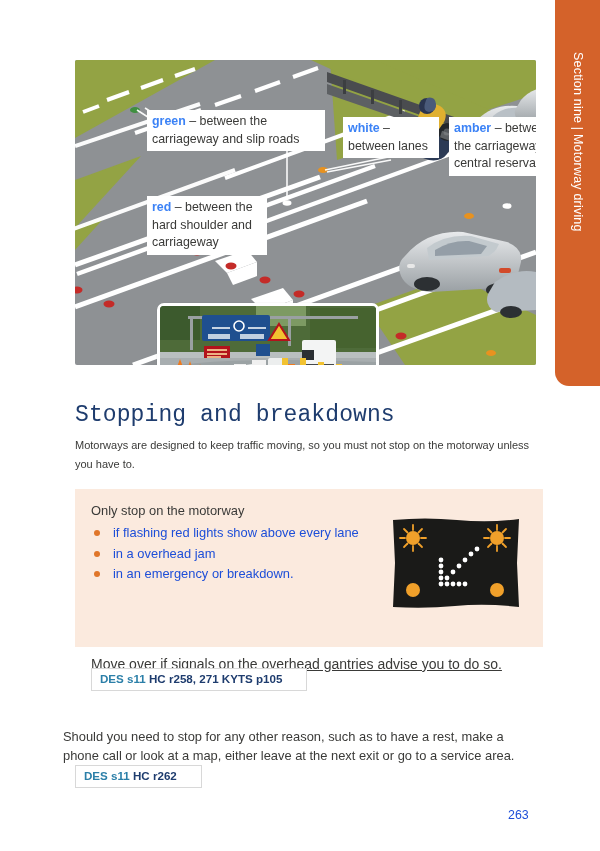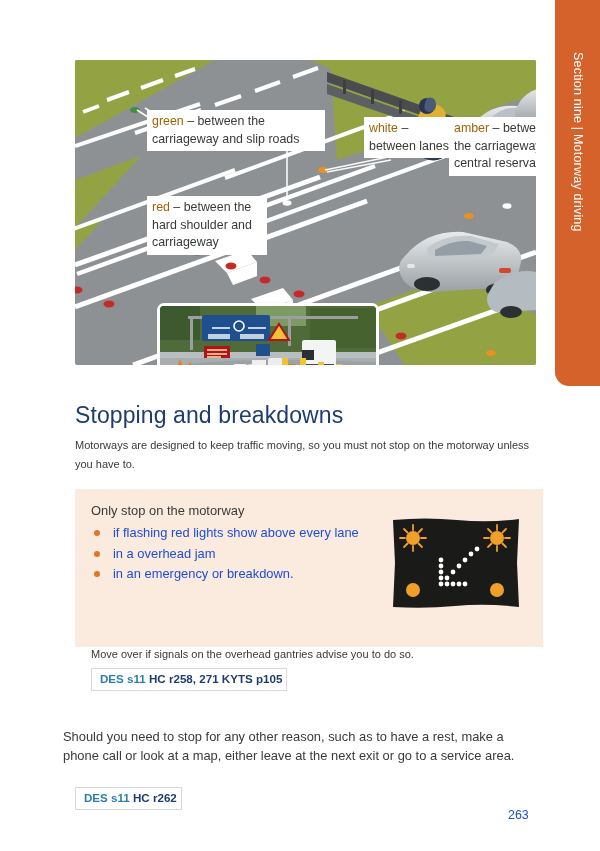--- a/index.html
+++ b/index.html
@@ -40,40 +40,41 @@
   
   .callout {
     position: absolute;
     background: #ffffff;
     color: #3a3a38;
     font-size: 12.4px;
     line-height: 17.5px;
     padding: 3px 6px 3px 5px;
     z-index: 6;
   }
-  .callout b { color: #a16207; font-weight: normal; }
+  .callout b { color: #3b82f6; font-weight: bold; }
   .c-green { left: 72px; top: 50px; width: 178px; }
-  .c-white { left: 268px; top: 57px; width: 96px; margin-left: 21px; }
+  .c-white { left: 268px; top: 57px; width: 96px; }
   .c-amber { left: 374px; top: 57px; width: 182px; }
   .c-red   { left: 72px; top: 136px; width: 120px; }
 
   
   .inset-photo {
     position: absolute; left: 82px; top: 243px; width: 222px; height: 100px;
     border: 3px solid #ffffff; border-radius: 7px;
     overflow: hidden; z-index: 5;
     box-shadow: 0 0 0 0.5px rgba(0,0,0,.05);
   }
   .inset-photo svg { display:block; width:100%; height:100%; }
 
   
   .heading {
     position: absolute; left: 75px; top: 402px;
     font-size: 23px; color: #1e3c6e; font-weight: normal;
     letter-spacing: .1px;
+    font-family: Liberation Mono, monospace;
   }
   .intro {
     position: absolute; left: 75px; top: 436px; width: 468px;
     font-size: 11px; line-height: 19px; color: #3a3a38;
   }
 
   
   .hl-box {
     position: absolute; left: 75px; top: 489px; width: 468px; height: 158px;
     background: #fbeade;
@@ -86,42 +87,42 @@
   .hl-item {
     position: relative; padding-left: 22px; margin-bottom: 1px;
     font-size: 12.9px; line-height: 19.5px; color: #1d4ed8;
   }
   .hl-item .dot {
     position: absolute; left: 3px; top: 7px;
     width: 6px; height: 6px; border-radius: 50%;
     background: #e0762a;
   }
   .hl-move {
-    position: absolute; left: 16px; top: 156px; width: 420px;
-    font-size: 11px; line-height: 19px; color: #3a3a38;
+    position: absolute; left: 16px; top: 166px; width: 420px;
+    font-size: 14px; line-height: 19px; color: #3a3a38; text-decoration: underline;
   }
 
   
   .gantry { position: absolute; left: 312px; top: 27px; width: 135px; height: 93px; }
   .gantry svg { display:block; width:100%; height:100%; }
 
   
   .ref {
     display: inline-block;
     background: #ffffff;
     border: 1px solid #d8d8d8;
-    padding: 3px 4px 4px 8px;
+    padding: 3px 24px 4px 8px;
     font-size: 11.6px;
     font-weight: bold;
     line-height: 14px;
     white-space: nowrap;
   }
   .ref .des { color: #2b7fa8; }
   .ref .rest { color: #1e3c6e; }
-  .ref-2 { position: absolute; left: 75px; top: 787px; }
+  .ref-2 { position: absolute; left: 75px; top: 765px; }
 
   .outro {
     position: absolute; left: 63px; top: 727px; width: 472px;
     font-size: 12.9px; line-height: 19px; color: #3a3a38;
   }
 
   .page-num {
     position: absolute; left: 508px; top: 808px;
     font-size: 12.4px; color: #1d4ed8;
   }

